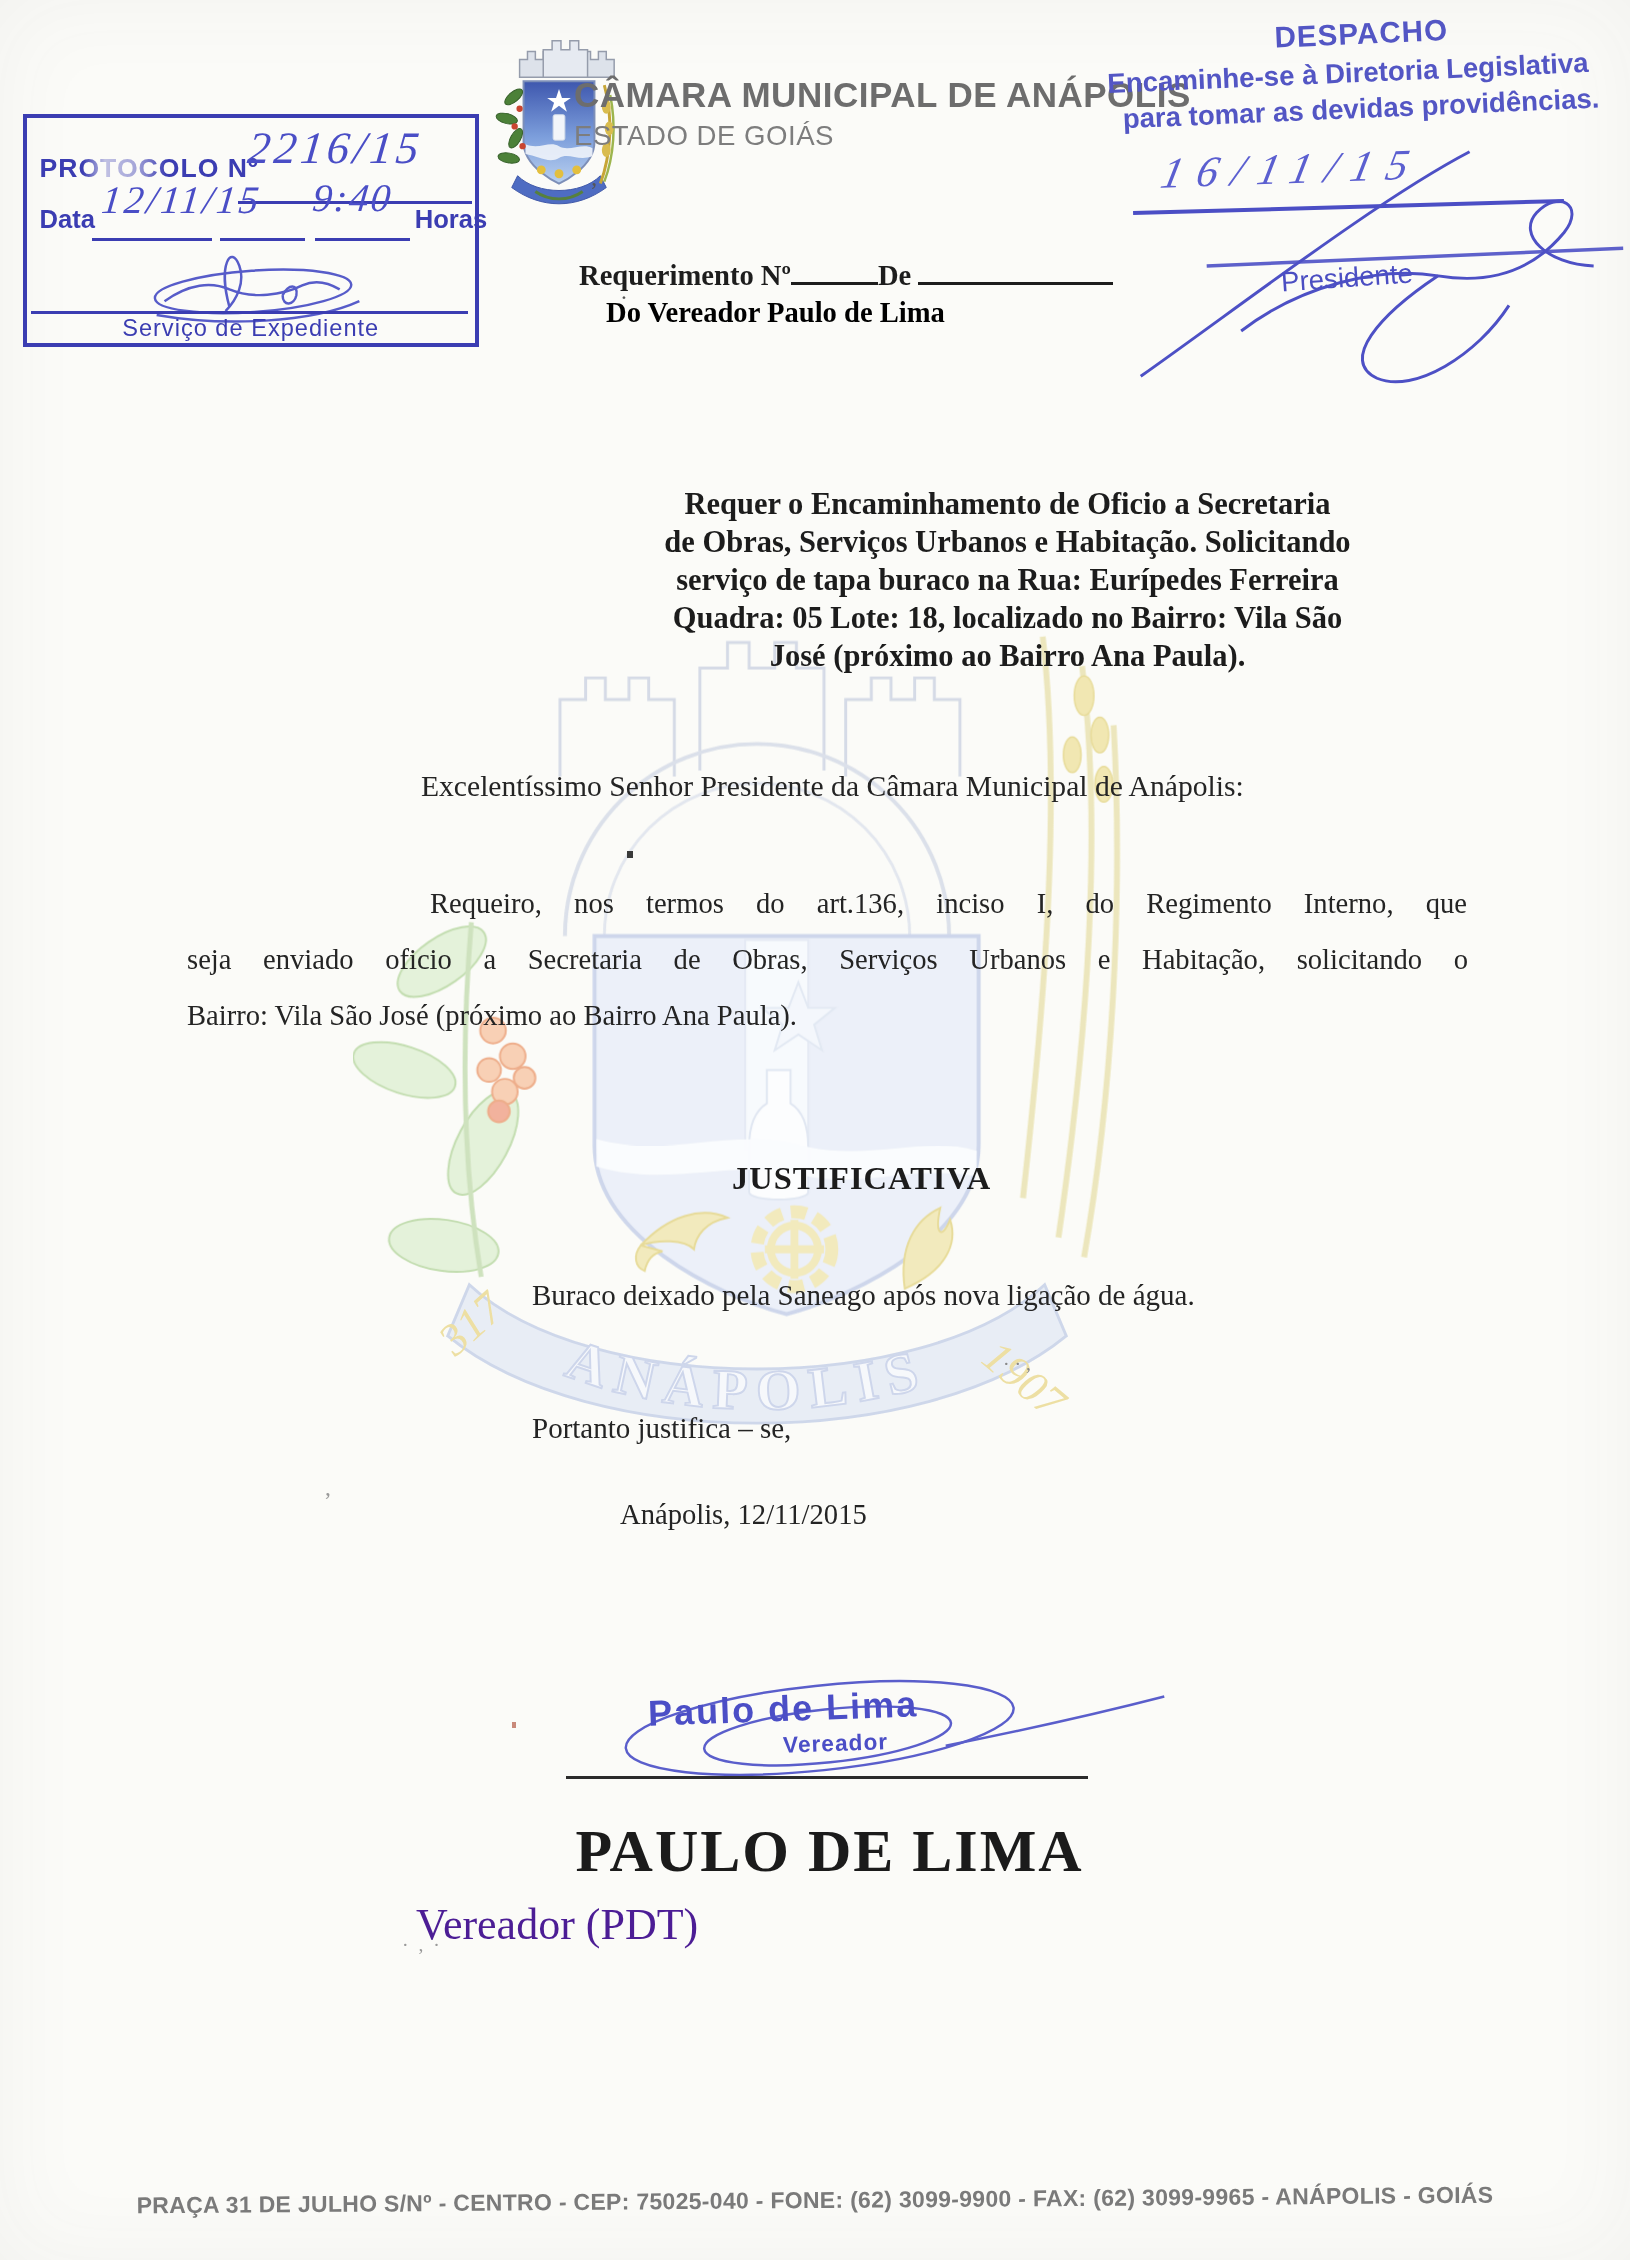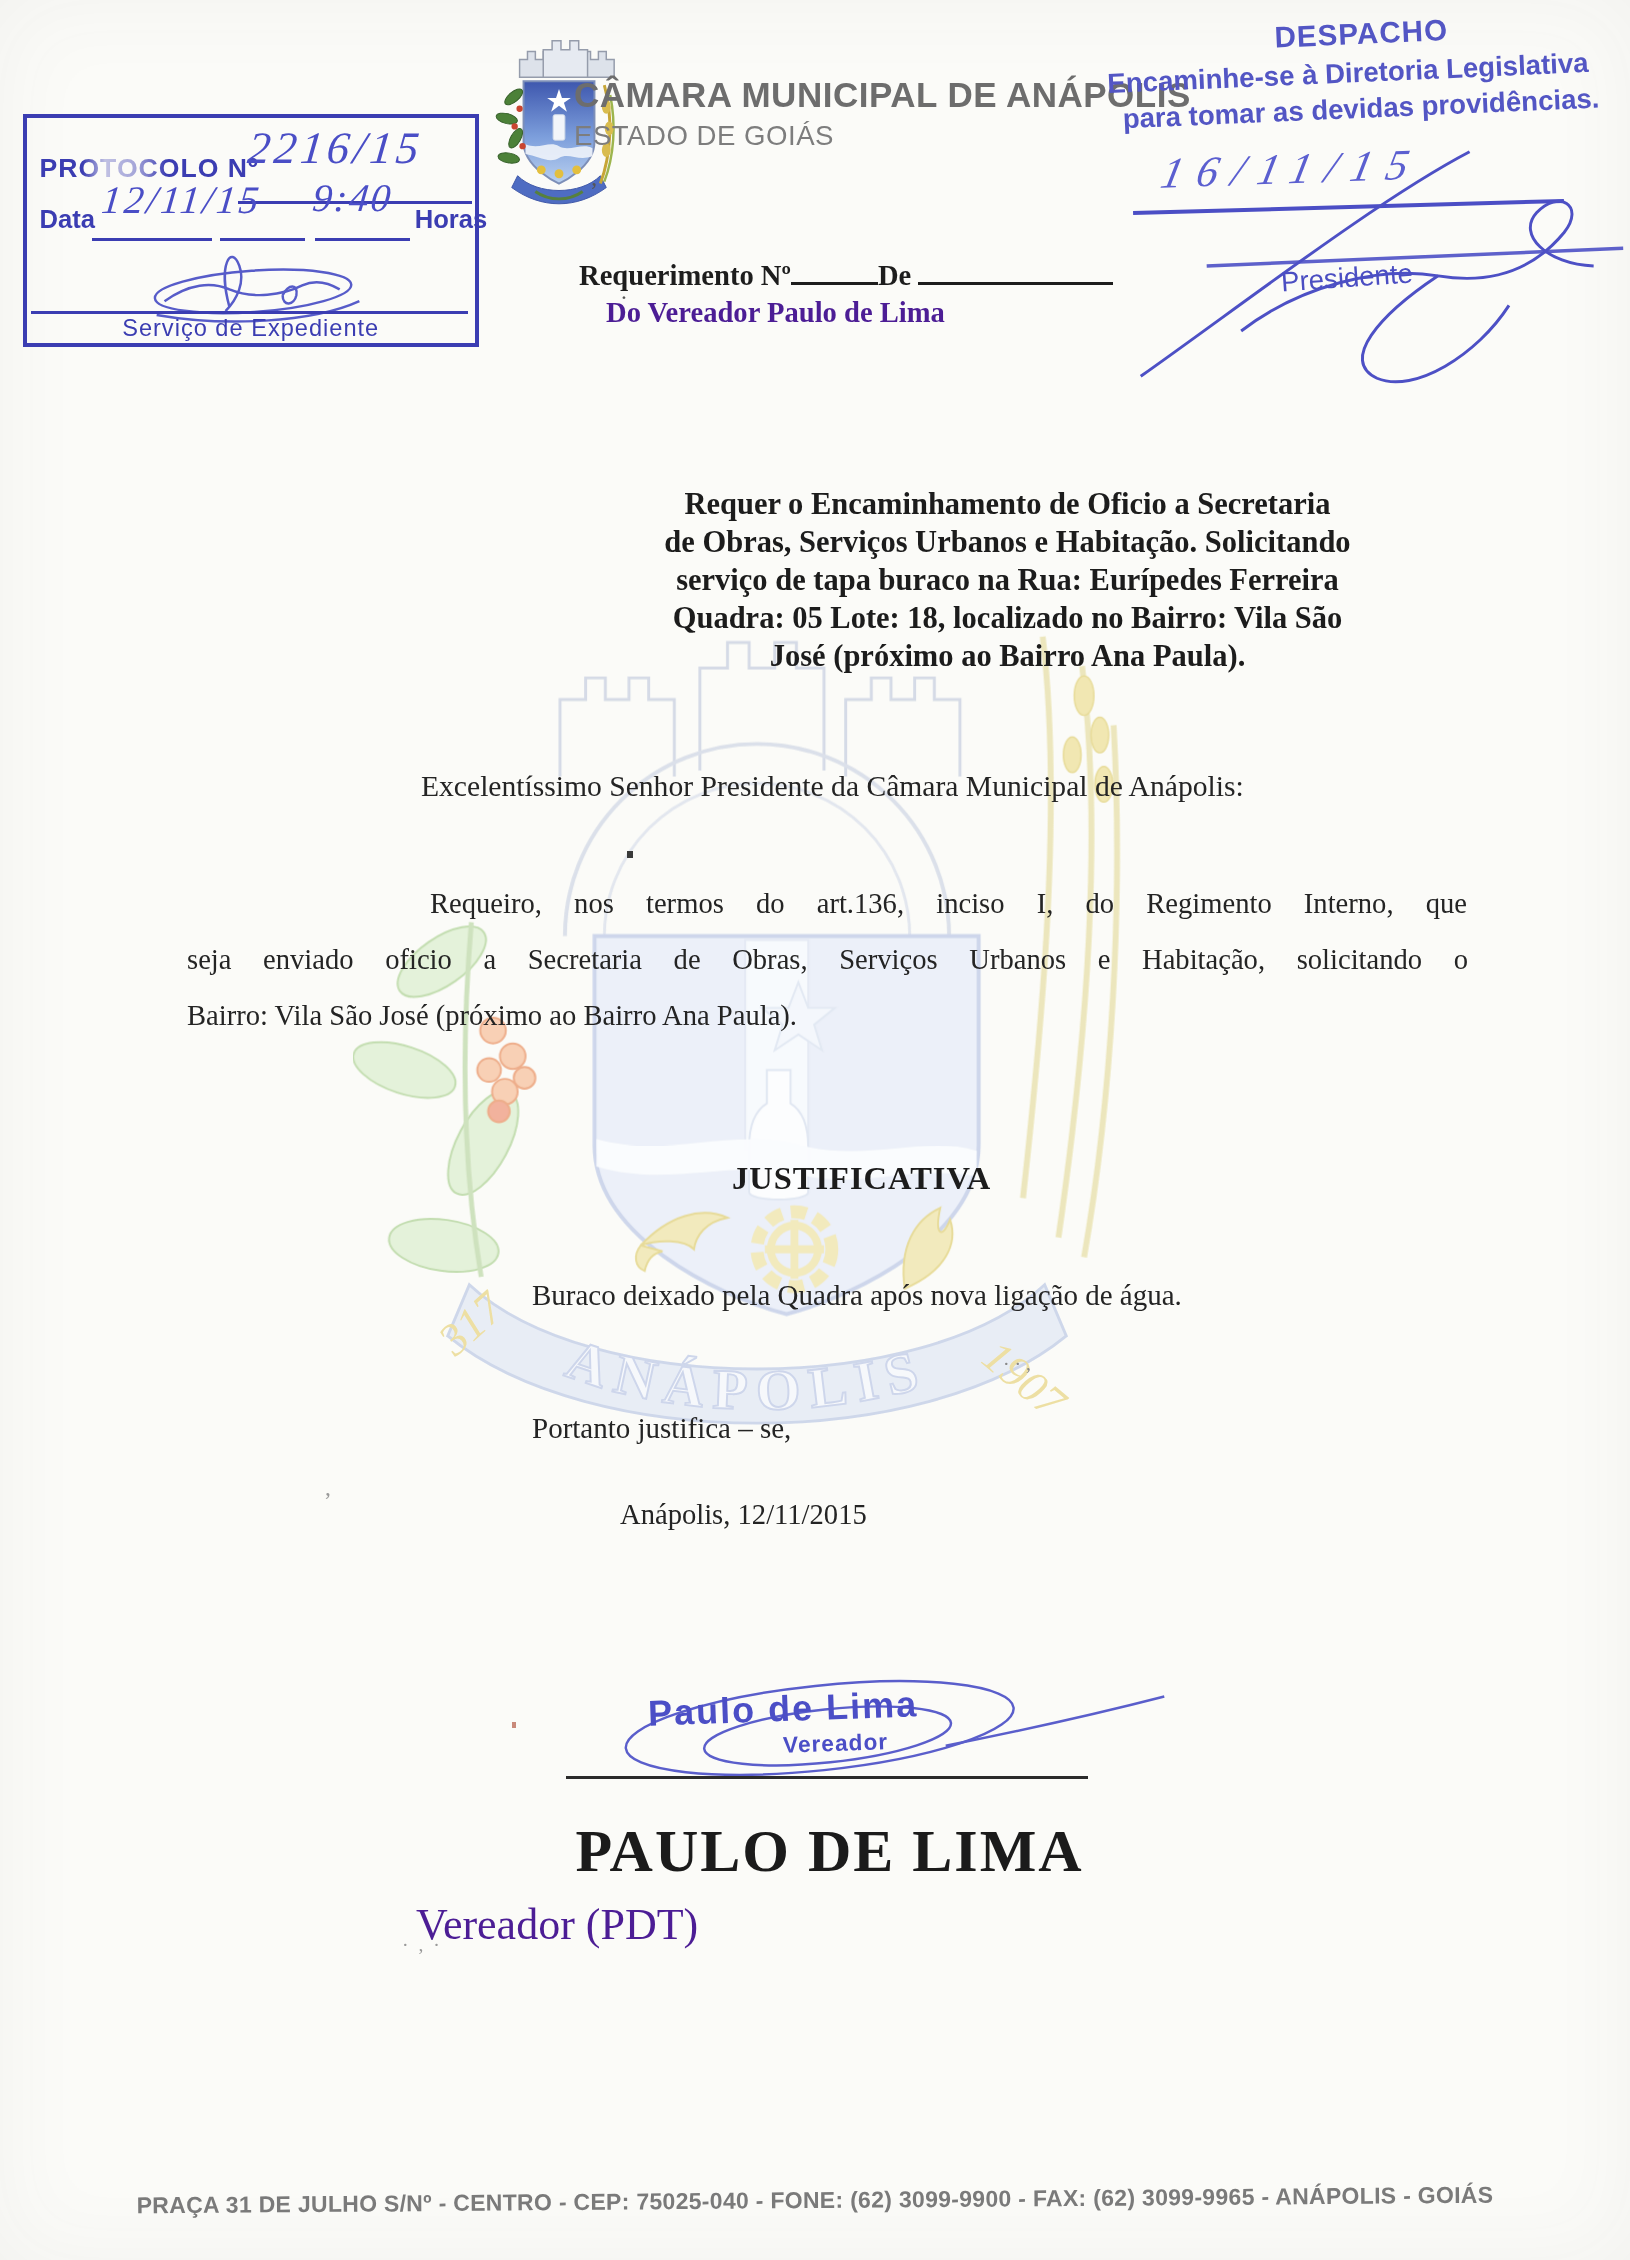--- a/index.html
+++ b/index.html
@@ -44,21 +44,21 @@
   .desp-l1{font-size:27.6px;line-height:36px;white-space:nowrap;}
   .desp-l2{font-size:27.6px;line-height:36px;margin-left:13.8px;white-space:nowrap;}
   .desp-date{left:1162px;top:144px;font-size:43px;letter-spacing:13.8px;color:#5b5fd0;
              transform:rotate(-2deg) skewX(-14deg);white-space:nowrap;}
   .desp-underline{left:1133px;top:205px;width:431px;height:3.9px;background:#4b4ec5;transform:rotate(-1.6deg);}
   .presidente{left:1281px;top:262px;font-family:"Liberation Sans","DejaVu Sans",sans-serif;
               font-size:27.6px;color:#4b4ec2;transform:rotate(-4deg);}
 
   
   .req-line1{left:579px;top:252px;font-size:28.6px;font-weight:bold;color:#1d1d1d;white-space:nowrap;}
-  .req-line2{left:606px;top:297px;font-size:28.6px;font-weight:bold;color:#4c1d95;white-space:nowrap;}
+  .req-line2{left:606px;top:297px;font-size:28.6px;font-weight:bold;color:#000000;white-space:nowrap;}
   .blank{display:inline-block;border-bottom:3px solid #1d1d1d;height:29.6px;vertical-align:baseline;}
   .blank1{width:87px;}
   .blank2{width:195px;}
 
   
   .summary{left:626px;top:485px;width:763px;text-align:center;font-weight:bold;color:#1c1c1c;
            font-size:30.5px;line-height:38px;}
   .summary .last{margin-top:0;}
 
   
@@ -257,21 +257,21 @@
   </div>
 
   <div class="abs salutation">Excelentíssimo Senhor Presidente da Câmara Municipal de Anápolis:</div>
   <div class="abs bodytext">
     <div class="bl first">Requeiro, nos termos do art.136, inciso I, do Regimento Interno, que</div>
     <div class="bl">seja enviado oficio a Secretaria de Obras, Serviços Urbanos e Habitação, solicitando o</div>
     <div class="bl lastline">Bairro: Vila São José (próximo ao Bairro Ana Paula).</div>
   </div>
 
   <div class="abs justif-h">JUSTIFICATIVA</div>
-  <div class="abs justif-1">Buraco deixado pela Quadra após nova ligação de água.</div>
+  <div class="abs justif-1">Buraco deixado pela Saneago após nova ligação de água.</div>
   <div class="abs justif-2">Portanto justifica – se,</div>
 
   <div class="abs dateline">Anápolis, 12/11/2015</div>
 
   <svg class="abs" style="left:611px;top:1665px;" width="571" height="128" viewBox="0 0 580 130">
     <g fill="none" stroke="#5a5ecb" stroke-width="2.5">
       <ellipse cx="212" cy="64" rx="198" ry="43" transform="rotate(-6 212 64)"></ellipse>
       <ellipse cx="220" cy="72" rx="126" ry="27" transform="rotate(-6 220 72)"></ellipse>
       <path d="M340,82 C420,66 500,48 562,32"></path>
     </g>

